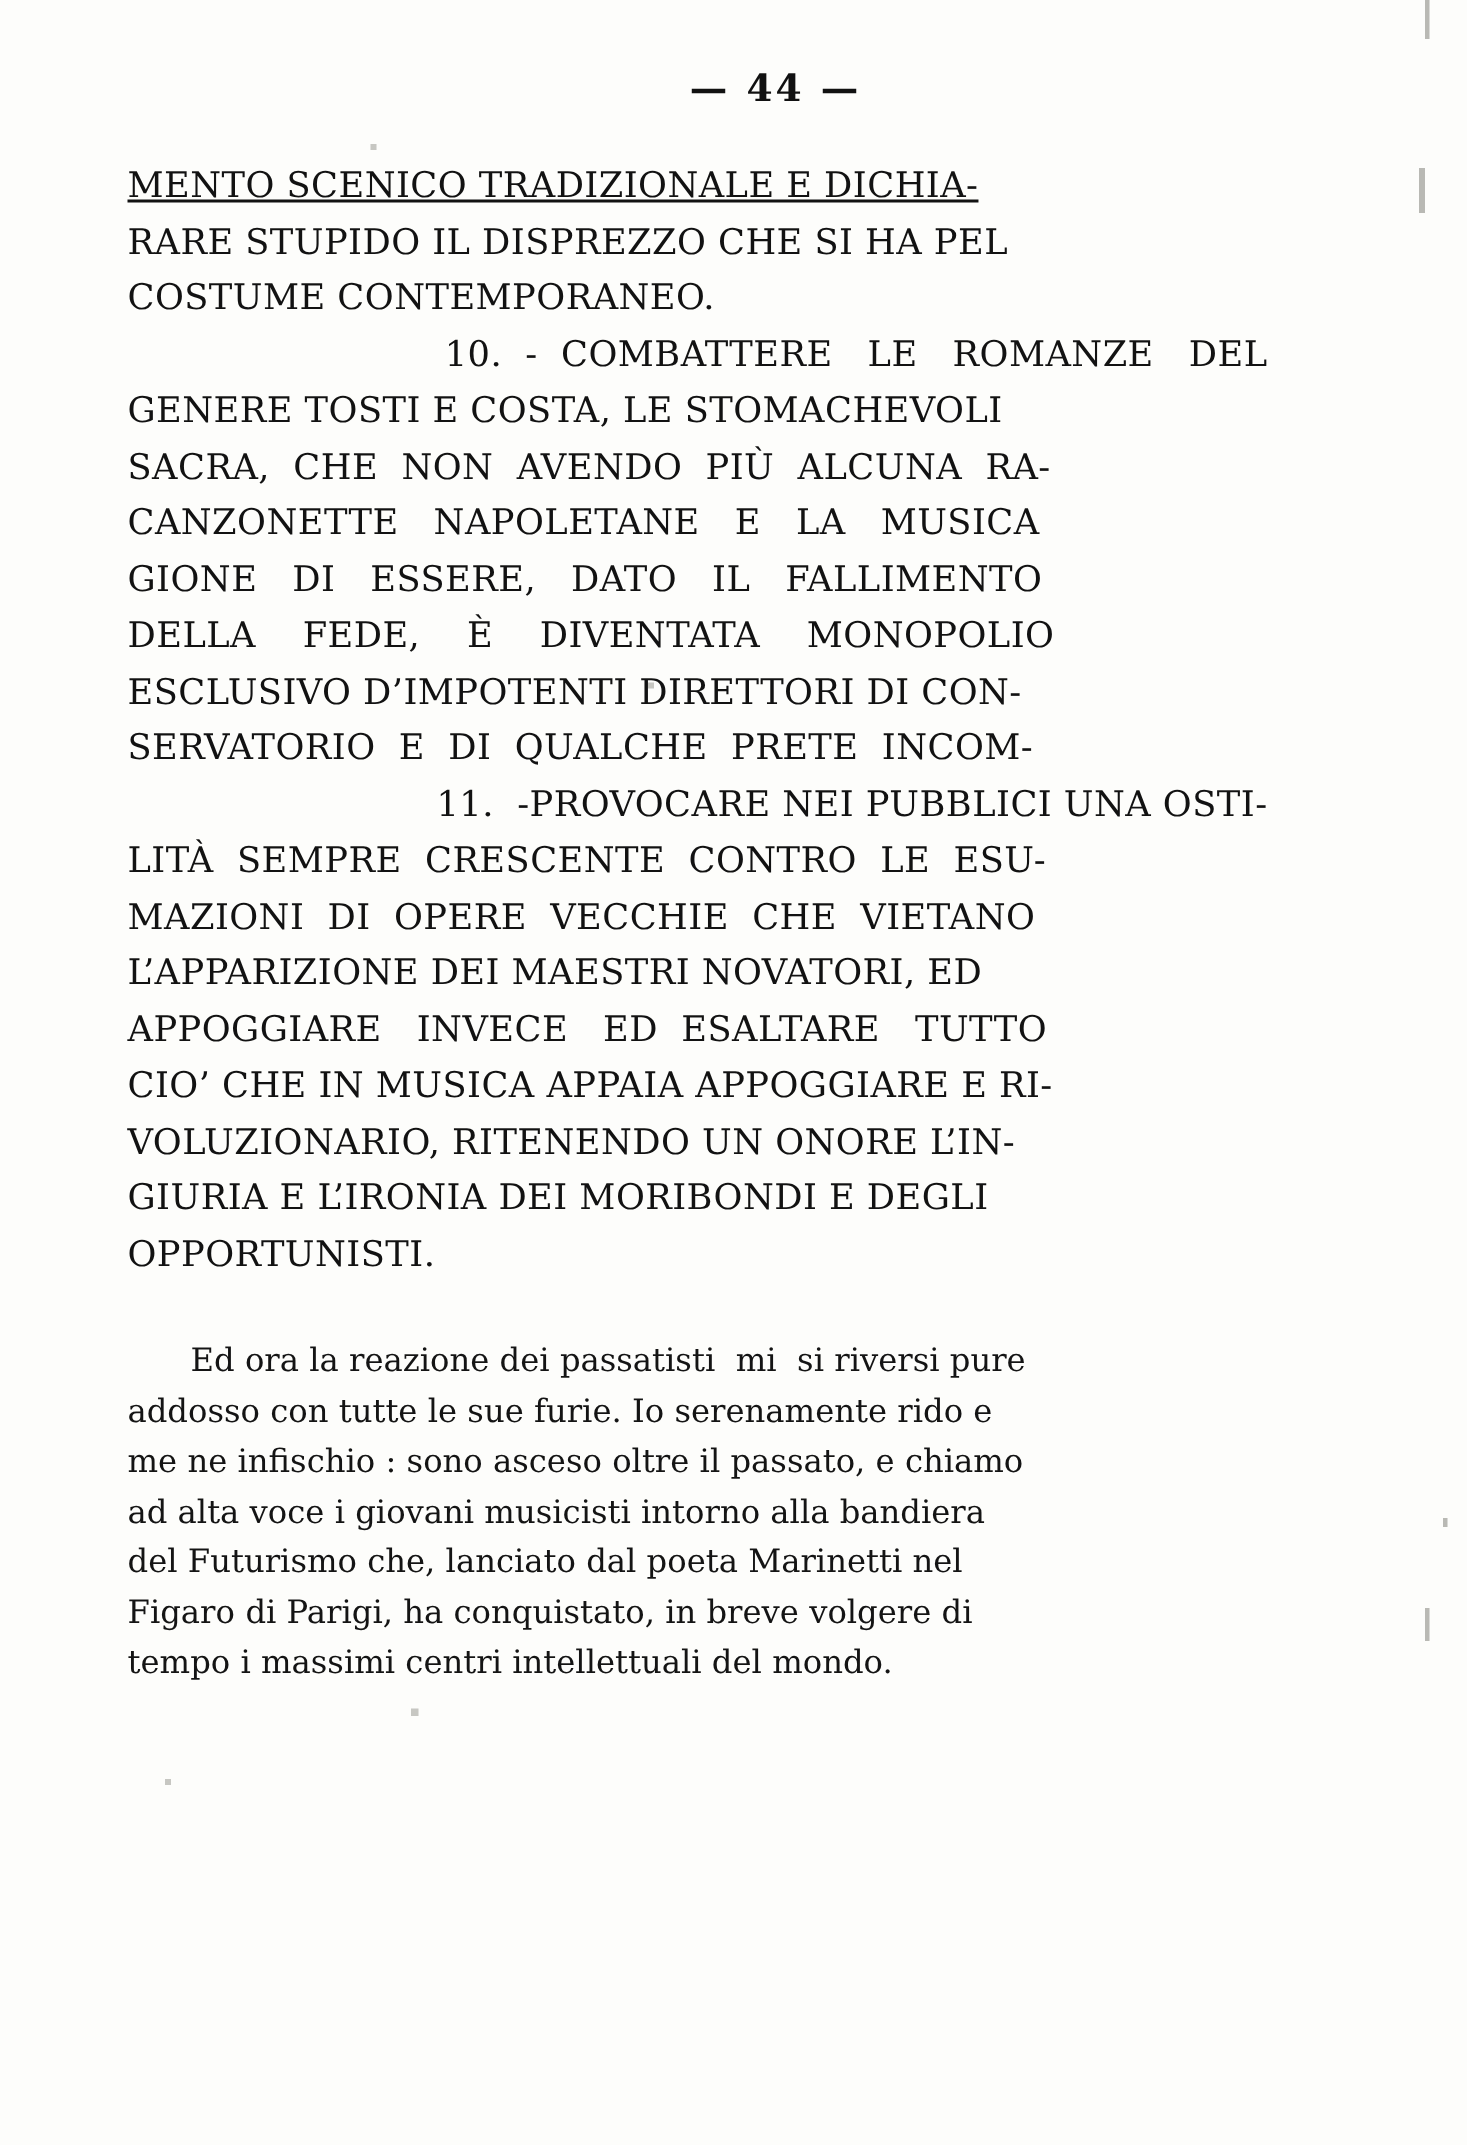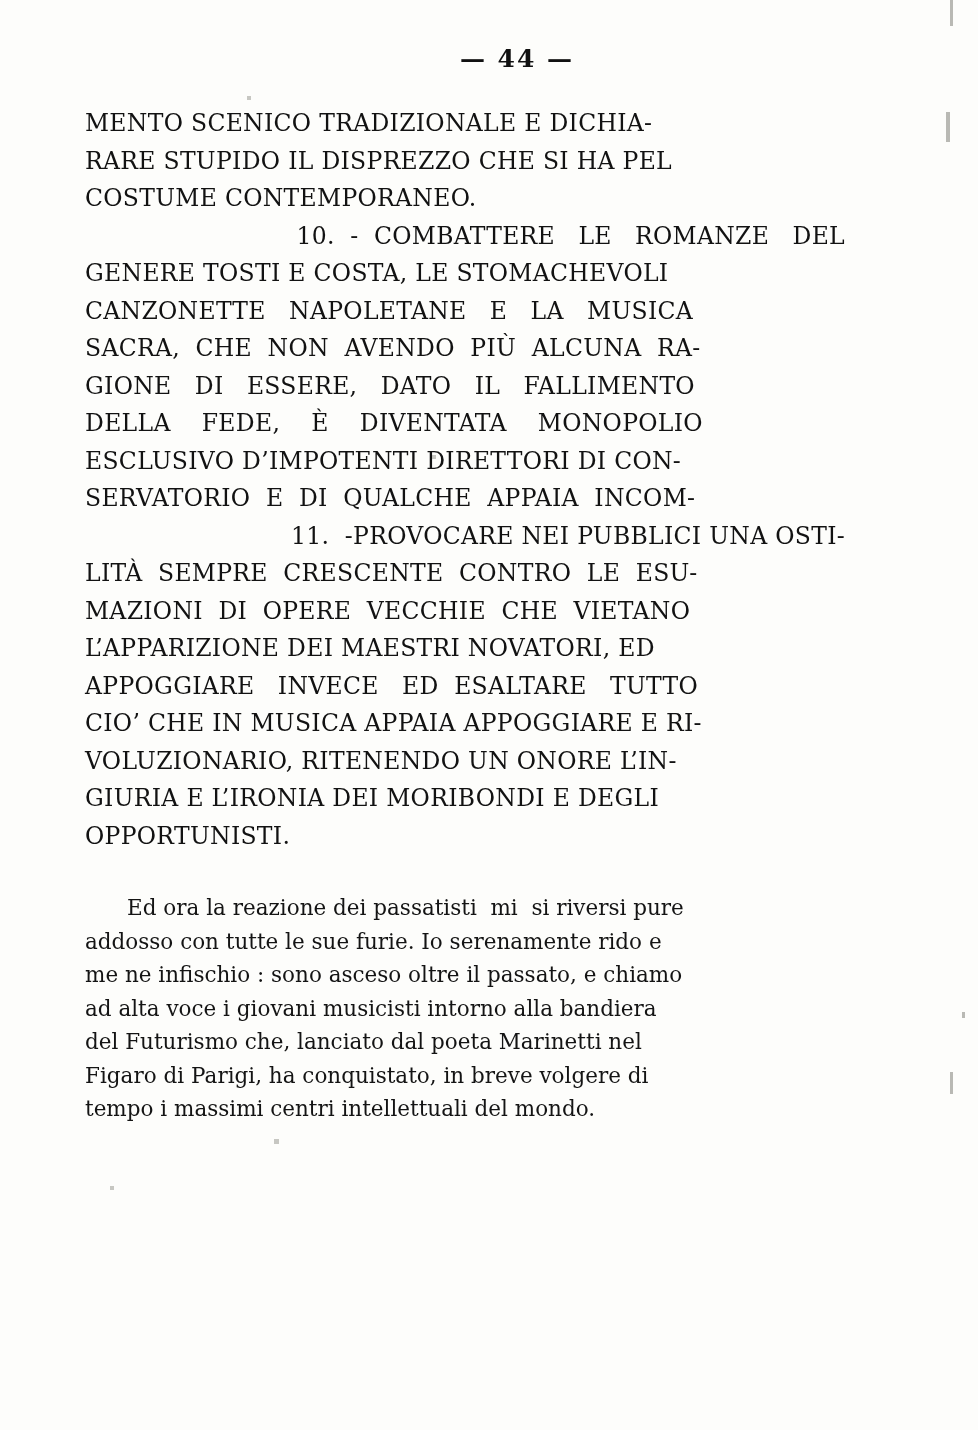--- a/index.html
+++ b/index.html
@@ -50,21 +50,21 @@
   }
   .caps-line {
     display: block;
     white-space: pre;
   }
   .caps-line.justify {
     display: flex;
     justify-content: space-between;
     white-space: normal;
   }
-  .caps-line.justify > span { display: inline-block; }
+  .caps-line.justify > span { display: inline-block; text-decoration: underline; }
   .caps-line.indent { padding-left: 68px; text-align: right; }
 
   .body-block {
     margin-top: 36px;
     font-family: "DejaVu Serif", serif;
     font-size: 21.5px;
     line-height: 33.5px;
     color: #141414;
   }
   .body-line {
@@ -99,26 +99,26 @@
       <span class="caps-line justify">
           <span>MENTO  SCENICO  TRADIZIONALE  E  DICHIA-</span>
         </span>
       <span class="caps-line">RARE STUPIDO IL DISPREZZO CHE SI HA PEL</span>
       <span class="caps-line">COSTUME CONTEMPORANEO.</span>
     </div>
 
     <div class="caps-block">
       <span class="caps-line indent">10.  -  COMBATTERE   LE   ROMANZE   DEL</span>
       <span class="caps-line">GENERE TOSTI E COSTA, LE STOMACHEVOLI</span>
+      <span class="caps-line">SACRA,  CHE  NON  AVENDO  PIÙ  ALCUNA  RA-</span>
       <span class="caps-line">CANZONETTE   NAPOLETANE   E   LA   MUSICA</span>
-      <span class="caps-line">SACRA,  CHE  NON  AVENDO  PIÙ  ALCUNA  RA-</span>
       <span class="caps-line">GIONE   DI   ESSERE,   DATO   IL   FALLIMENTO</span>
       <span class="caps-line">DELLA    FEDE,    È    DIVENTATA    MONOPOLIO</span>
       <span class="caps-line">ESCLUSIVO D’IMPOTENTI DIRETTORI DI CON-</span>
-      <span class="caps-line">SERVATORIO  E  DI  QUALCHE  APPAIA  INCOM-</span>
+      <span class="caps-line">SERVATORIO  E  DI  QUALCHE  PRETE  INCOM-</span>
     </div>
 
     <div class="caps-block">
       <span class="caps-line indent">11.  -PROVOCARE NEI PUBBLICI UNA OSTI-</span>
       <span class="caps-line">LITÀ  SEMPRE  CRESCENTE  CONTRO  LE  ESU-</span>
       <span class="caps-line">MAZIONI  DI  OPERE  VECCHIE  CHE  VIETANO</span>
       <span class="caps-line">L’APPARIZIONE DEI MAESTRI NOVATORI, ED</span>
       <span class="caps-line">APPOGGIARE   INVECE   ED  ESALTARE   TUTTO</span>
       <span class="caps-line">CIO’ CHE IN MUSICA APPAIA APPOGGIARE E RI-</span>
       <span class="caps-line">VOLUZIONARIO, RITENENDO UN ONORE L’IN-</span>

